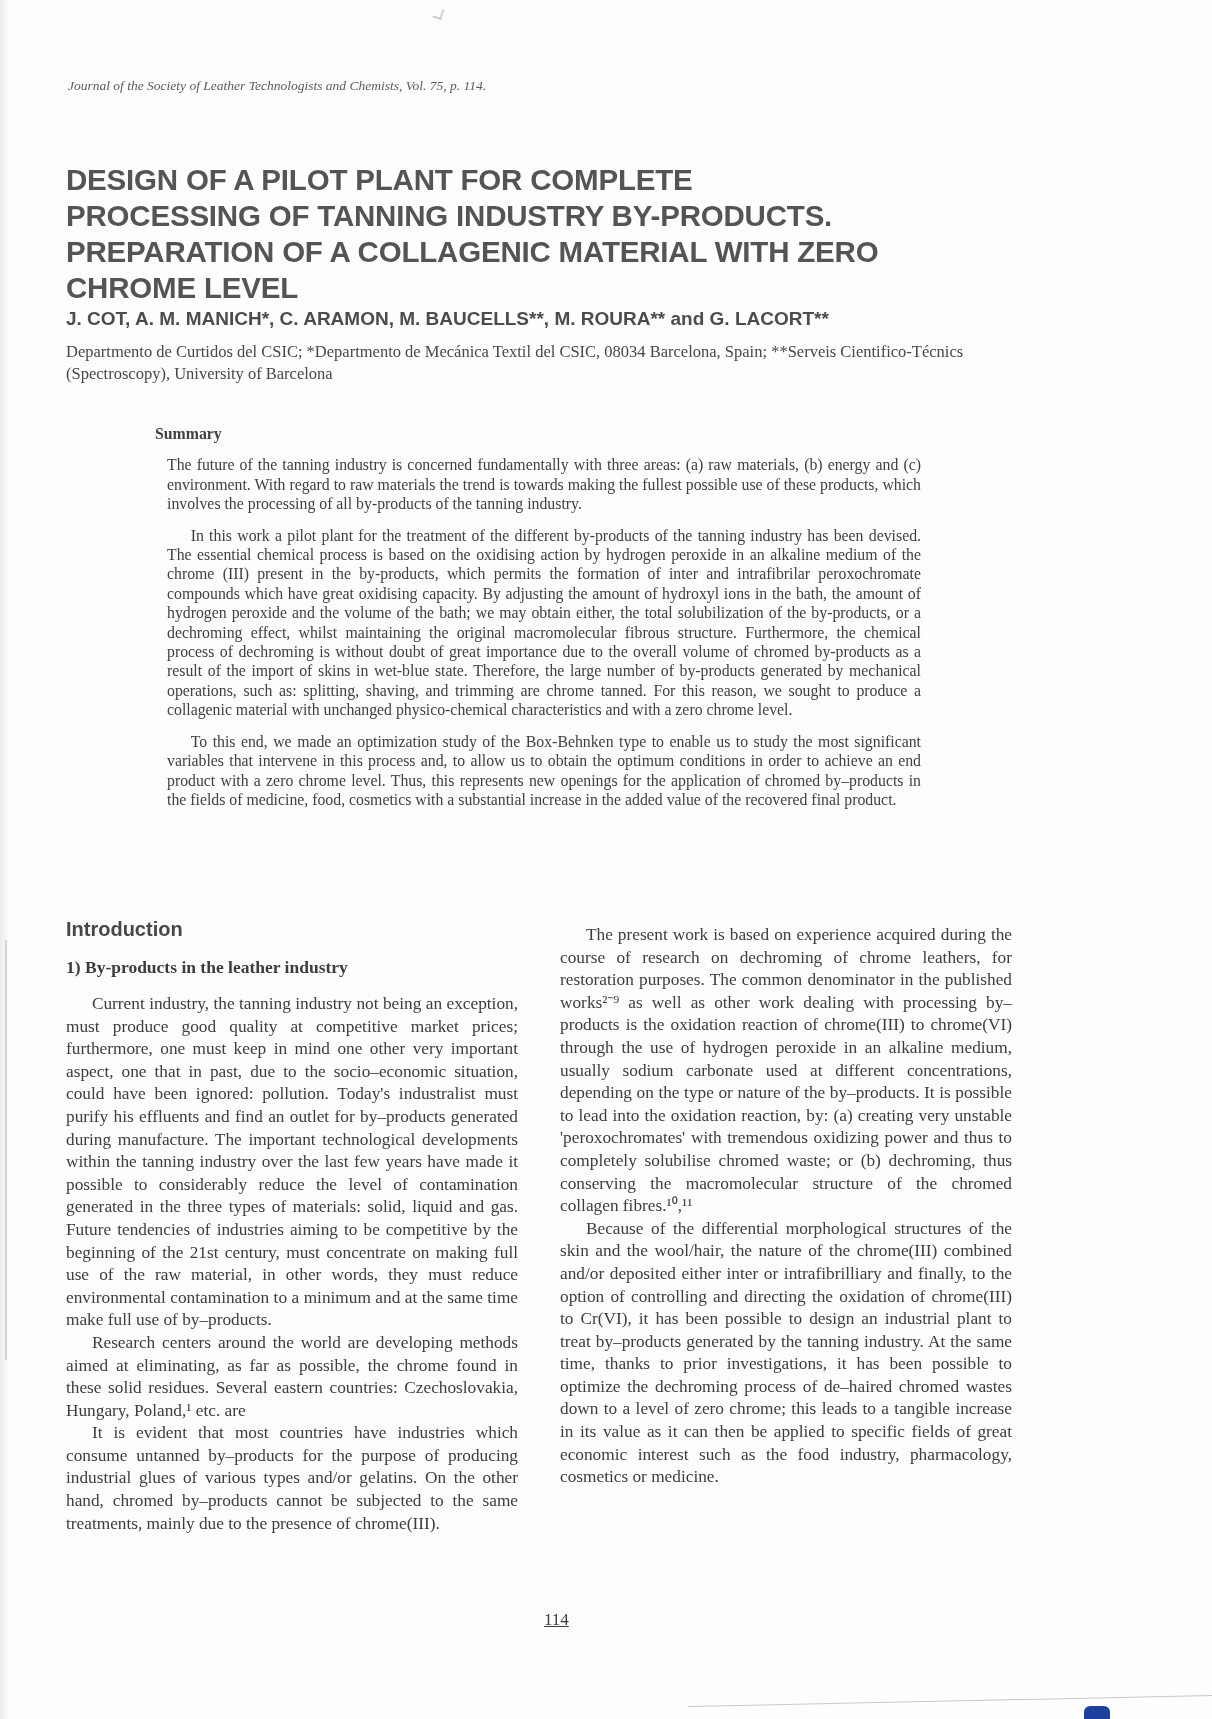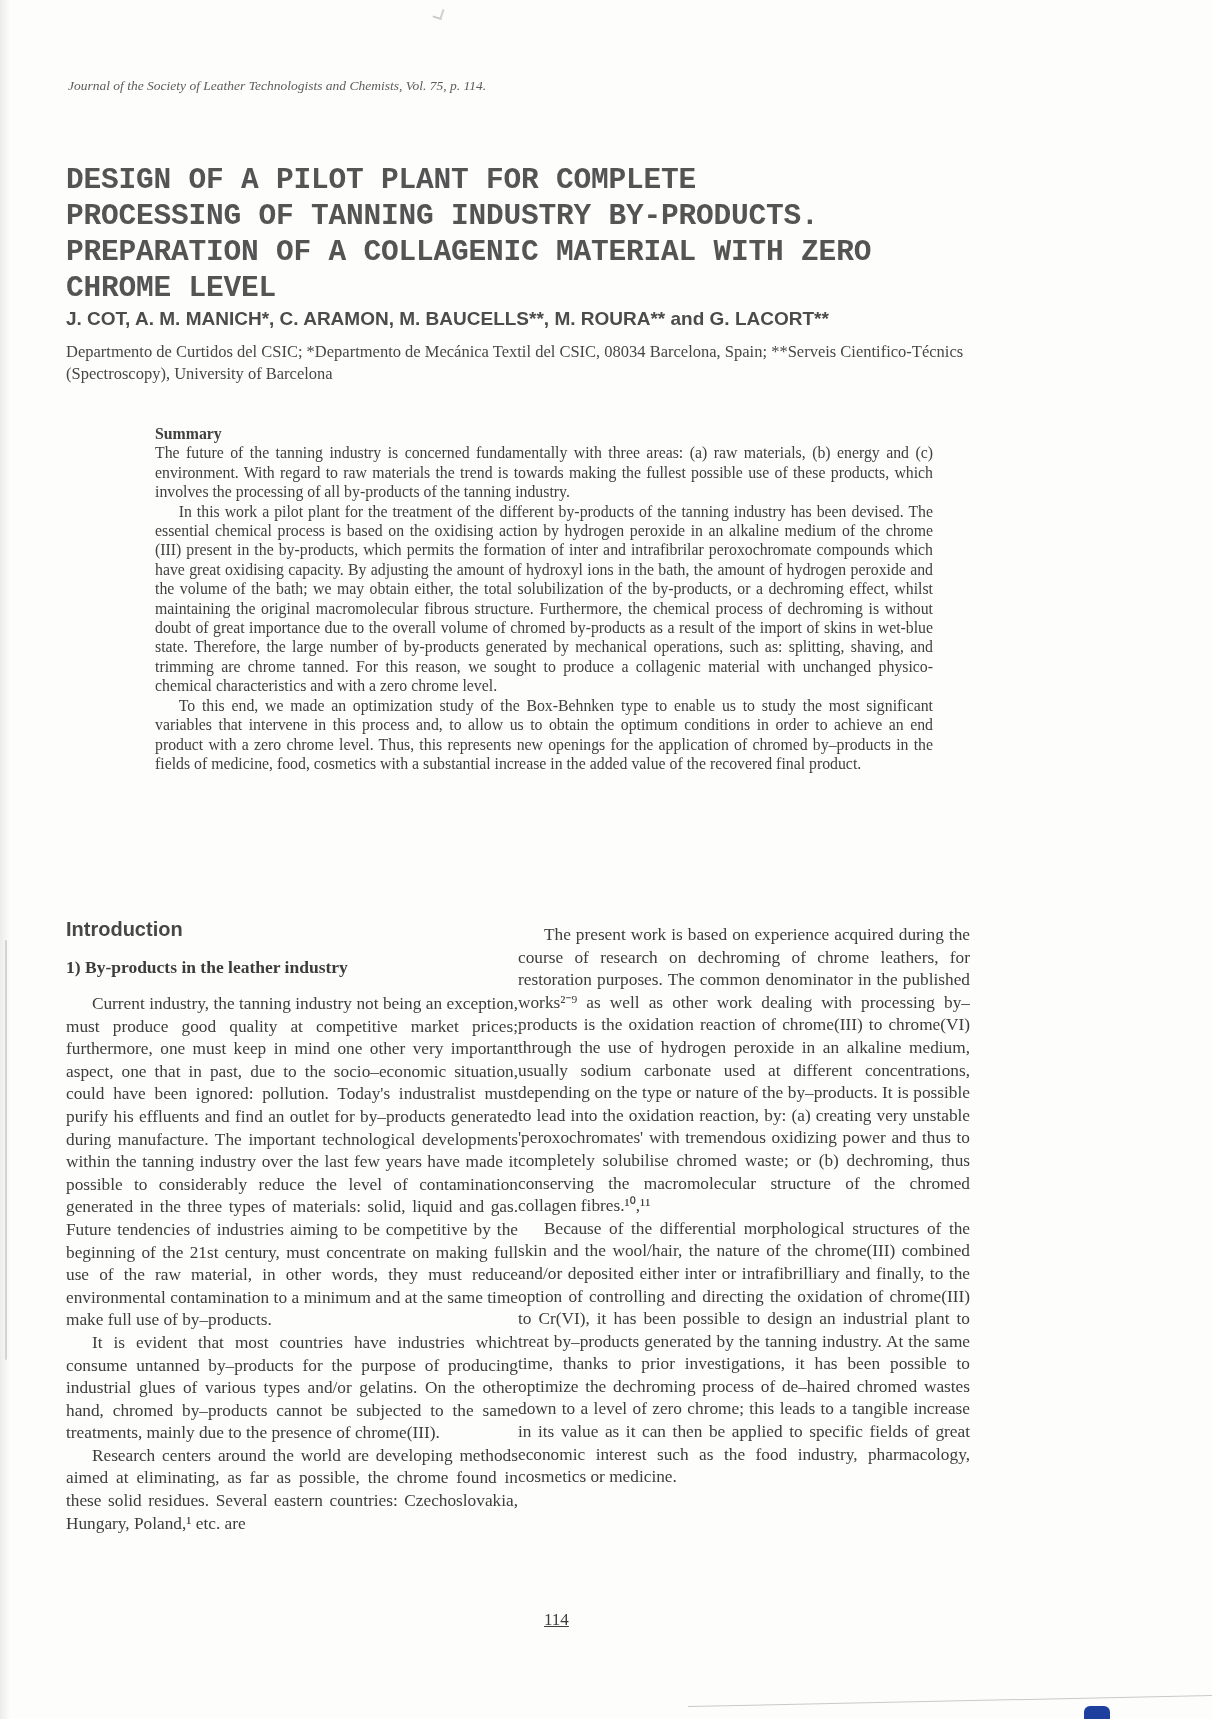--- a/index.html
+++ b/index.html
@@ -36,48 +36,48 @@
     background: #1d3f9e; border-radius: 6px 6px 2px 2px;
   }
 
   
   .journal-line {
     position: absolute; left: 68px; top: 78px; width: 700px;
     font-style: italic; font-size: 13.5px; color: #5c5c5c;
   }
   .title {
     position: absolute; left: 66px; top: 142px; width: 940px;
-    font-family: Liberation Mono, monospace;
+    font-family: Liberation Sans, sans-serif;
     font-weight: bold; font-size: 29.5px; line-height: 36px;
     letter-spacing: -0.2px; color: #545454;
     white-space: pre-line;
   }
   .authors {
     position: absolute; left: 66px; top: 308px; width: 960px;
     font-family: "Liberation Sans", sans-serif;
     font-weight: bold; font-size: 19px; color: #4c4c4c;
   }
   .affiliation {
     position: absolute; left: 66px; top: 341px; width: 956px;
     font-size: 16.5px; line-height: 22px; color: #474747;
   }
 
   
   .summary {
     position: absolute; left: 155px; top: 424px; width: 778px;
     font-size: 15.8px; line-height: 19.4px; text-align: justify; color: #404040;
   }
   .summary-heading { font-weight: bold; }
-  .summary p { margin: 0; }
+  .summary p { margin: 12px; }
   .summary p.indent { text-indent: 1.5em; }
 
   
   .columns {
     position: absolute; left: 66px; top: 918px; width: 946px;
-    display: flex; 
+    display: flex; gap: 42px;
   }
   .col { width: 452px; }
   .intro-heading {
     font-family: "Liberation Sans", sans-serif;
     font-weight: bold; font-size: 20px; color: #474747;
     margin: 0 0 16px 0;
   }
   .intro-subheading {
     font-weight: bold; font-size: 17.5px; color: #3c3c3c;
     margin: 0 0 15px 0;
@@ -119,22 +119,22 @@
     <p>The future of the tanning industry is concerned fundamentally with three areas: (a) raw materials, (b) energy and (c) environment. With regard to raw materials the trend is towards making the fullest possible use of these products, which involves the processing of all by-products of the tanning industry.</p>
     <p class="indent">In this work a pilot plant for the treatment of the different by-products of the tanning industry has been devised. The essential chemical process is based on the oxidising action by hydrogen peroxide in an alkaline medium of the chrome (III) present in the by-products, which permits the formation of inter and intrafibrilar peroxochromate compounds which have great oxidising capacity. By adjusting the amount of hydroxyl ions in the bath, the amount of hydrogen peroxide and the volume of the bath; we may obtain either, the total solubilization of the by-products, or a dechroming effect, whilst maintaining the original macromolecular fibrous structure. Furthermore, the chemical process of dechroming is without doubt of great importance due to the overall volume of chromed by-products as a result of the import of skins in wet-blue state. Therefore, the large number of by-products generated by mechanical operations, such as: splitting, shaving, and trimming are chrome tanned. For this reason, we sought to produce a collagenic material with unchanged physico-chemical characteristics and with a zero chrome level.</p>
     <p class="indent">To this end, we made an optimization study of the Box-Behnken type to enable us to study the most significant variables that intervene in this process and, to allow us to obtain the optimum conditions in order to achieve an end product with a zero chrome level. Thus, this represents new openings for the application of chromed by–products in the fields of medicine, food, cosmetics with a substantial increase in the added value of the recovered final product.</p>
   </div>
 
   <div class="columns">
     <div class="col col-left body-text">
       <h2 class="intro-heading">Introduction</h2>
       <h3 class="intro-subheading">1) By-products in the leather industry</h3>
       <p class="indent">Current industry, the tanning industry not being an exception, must produce good quality at competitive market prices; furthermore, one must keep in mind one other very important aspect, one that in past, due to the socio–economic situation, could have been ignored: pollution. Today's industralist must purify his effluents and find an outlet for by–products generated during manufacture. The important technological developments within the tanning industry over the last few years have made it possible to considerably reduce the level of contamination generated in the three types of materials: solid, liquid and gas. Future tendencies of industries aiming to be competitive by the beginning of the 21st century, must concentrate on making full use of the raw material, in other words, they must reduce environmental contamination to a minimum and at the same time make full use of by–products.</p>
+      <p class="indent">Research centers around the world are developing methods aimed at eliminating, as far as possible, the chrome found in these solid residues. Several eastern countries: Czechoslovakia, Hungary, Poland,¹ etc. are</p>
       <p class="indent">It is evident that most countries have industries which consume untanned by–products for the purpose of producing industrial glues of various types and/or gelatins. On the other hand, chromed by–products cannot be subjected to the same treatments, mainly due to the presence of chrome(III).</p>
-      <p class="indent">Research centers around the world are developing methods aimed at eliminating, as far as possible, the chrome found in these solid residues. Several eastern countries: Czechoslovakia, Hungary, Poland,¹ etc. are</p>
     </div>
     <div class="col col-right body-text">
       <p class="indent">The present work is based on experience acquired during the course of research on dechroming of chrome leathers, for restoration purposes. The common denominator in the published works²⁻⁹ as well as other work dealing with processing by–products is the oxidation reaction of chrome(III) to chrome(VI) through the use of hydrogen peroxide in an alkaline medium, usually sodium carbonate used at different concentrations, depending on the type or nature of the by–products. It is possible to lead into the oxidation reaction, by: (a) creating very unstable 'peroxochromates' with tremendous oxidizing power and thus to completely solubilise chromed waste; or (b) dechroming, thus conserving the macromolecular structure of the chromed collagen fibres.¹⁰,¹¹</p>
       <p class="indent">Because of the differential morphological structures of the skin and the wool/hair, the nature of the chrome(III) combined and/or deposited either inter or intrafibrilliary and finally, to the option of controlling and directing the oxidation of chrome(III) to Cr(VI), it has been possible to design an industrial plant to treat by–products generated by the tanning industry. At the same time, thanks to prior investigations, it has been possible to optimize the dechroming process of de–haired chromed wastes down to a level of zero chrome; this leads to a tangible increase in its value as it can then be applied to specific fields of great economic interest such as the food industry, pharmacology, cosmetics or medicine.</p>
     </div>
   </div>
 
   <div class="page-number">114</div>
 
   <div class="bottom-scan-line"></div>

